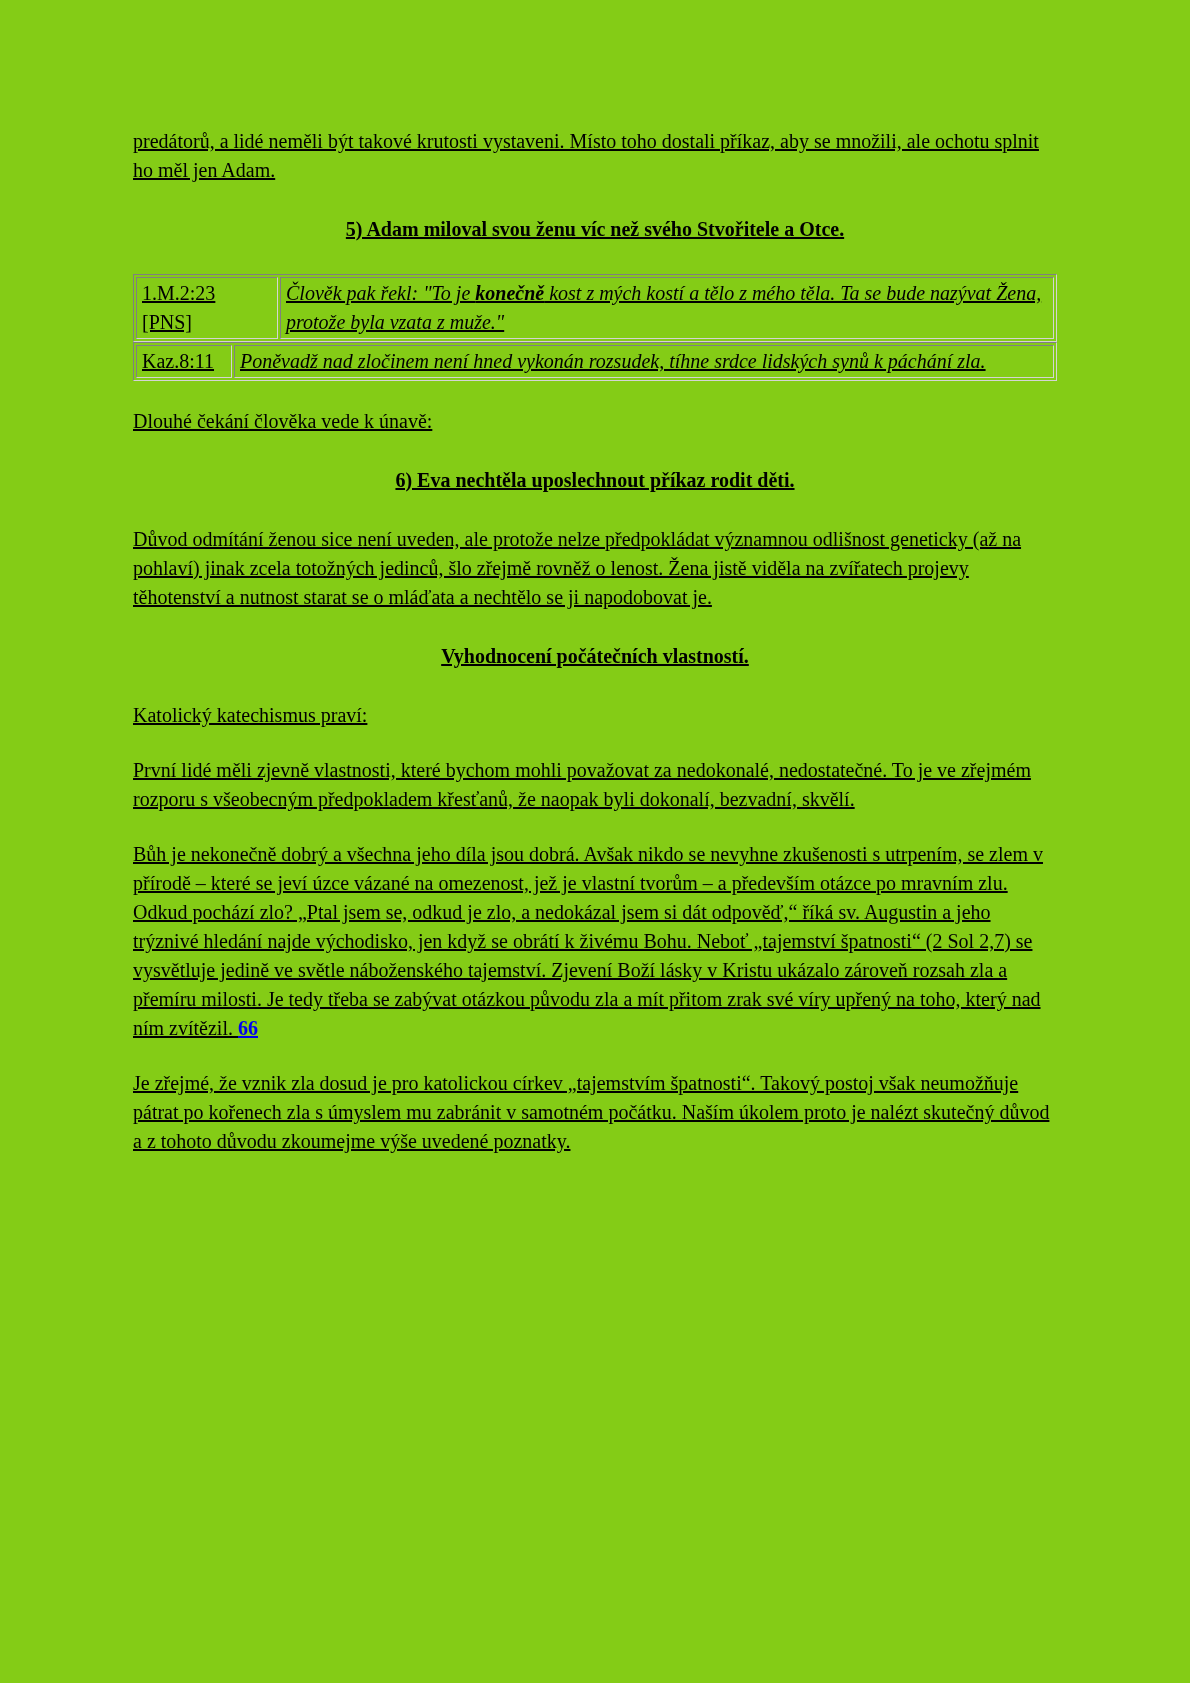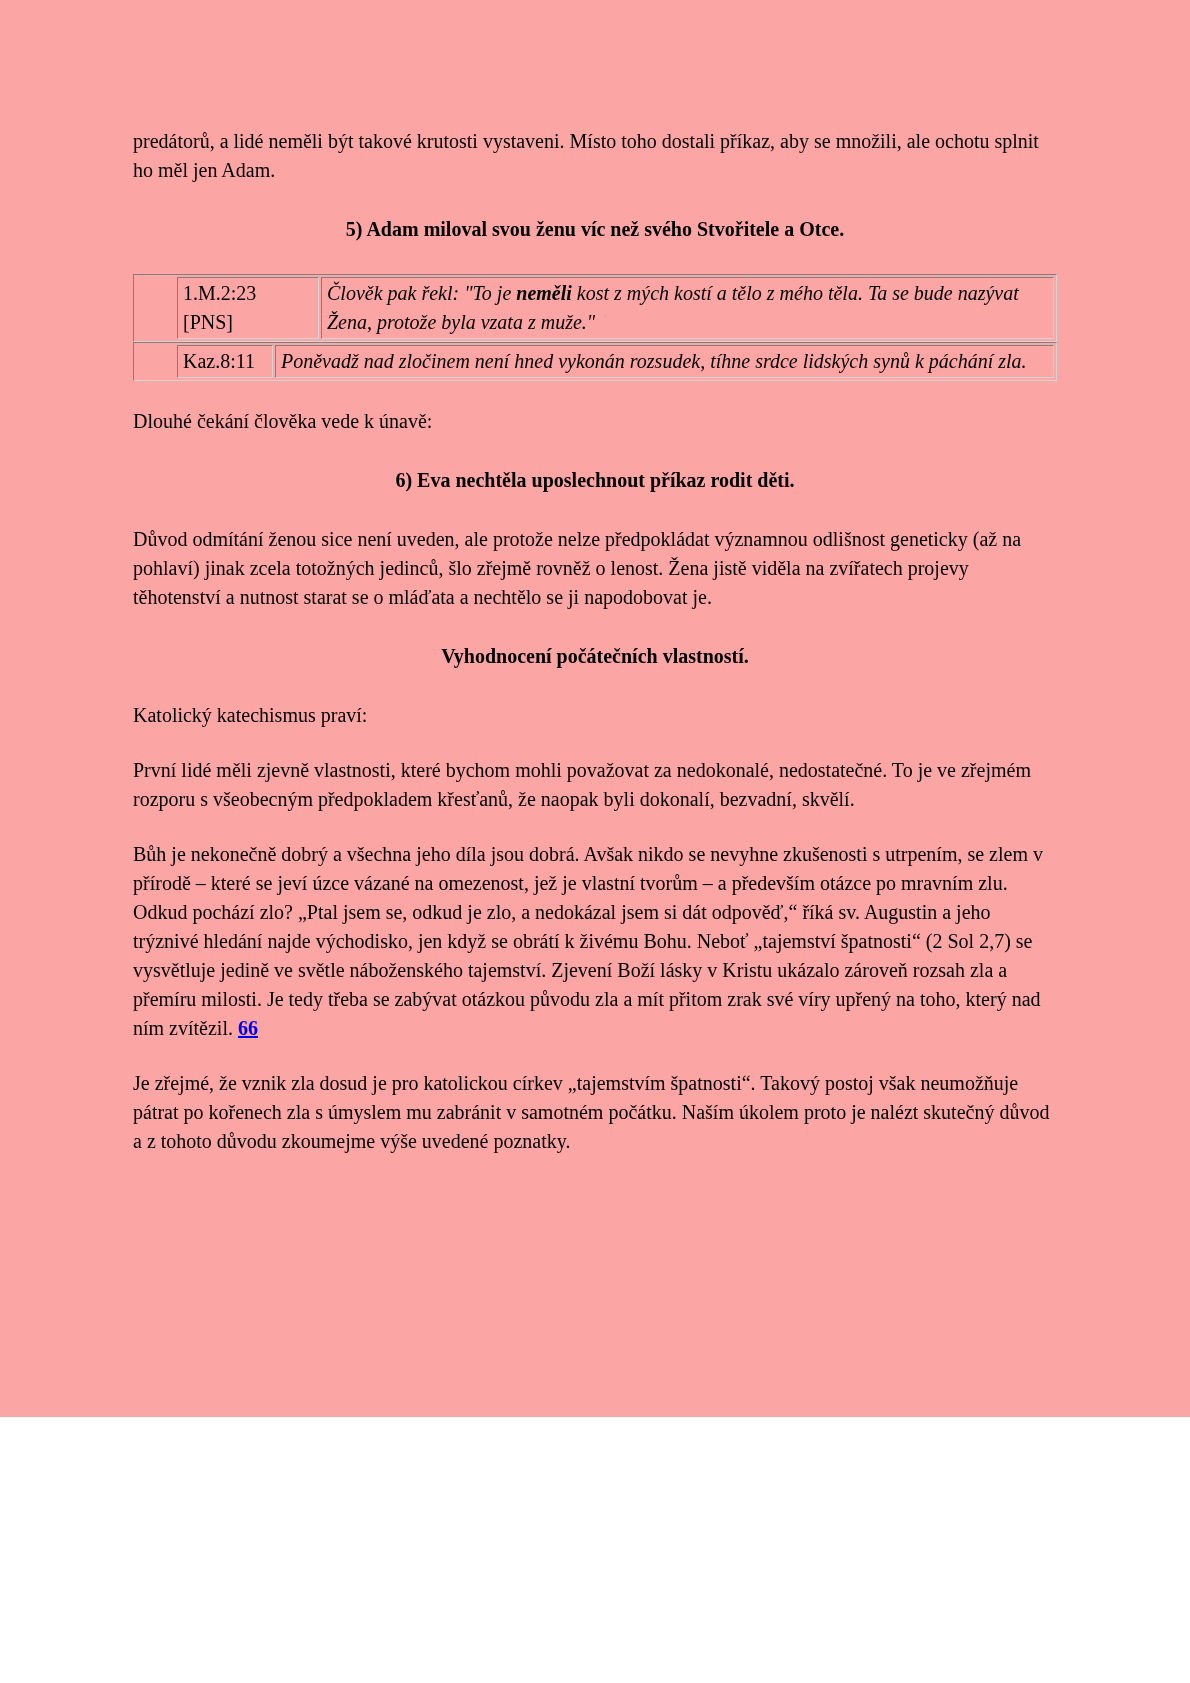--- a/index.html
+++ b/index.html
@@ -3,48 +3,48 @@
 <meta charset="utf-8">
 <style>
   html, body {
     margin: 0;
     padding: 0;
     background: #ffffff;
   }
   .page {
     box-sizing: border-box;
     width: 1190px;
-    height: 1417px;
+    height: 1683px;
     padding: 127px 133px 40px 133px;
-    background: #fca5a5;
+    background: #84cc16;
     color: #000000;
     font-family: "Liberation Serif", "DejaVu Serif", serif;
     font-size: 20px;
     line-height: 29px;
     overflow: hidden;
+    text-decoration: underline;
   }
   .para {
     margin: 26px 0;
     text-align: left;
   }
   .para:first-child { margin-top: 0; }
   .heading {
     margin: 30px 0;
     font-weight: bold;
     text-align: center;
   }
   table.scripture {
     margin: 0;
     border-collapse: separate;
     border-spacing: 2px;
     border-width: 1px;
     border-style: solid;
     border-color: #808080 #d4d4d4 #d4d4d4 #808080;
     width: 100%;
-    padding-left: 41px;
   }
   table.scripture.autofit {
     width: auto;
   }
   table.scripture td {
     border-width: 1px;
     border-style: solid;
     border-color: #808080 #d4d4d4 #d4d4d4 #808080;
     padding: 1px 5px;
     vertical-align: middle;
@@ -77,21 +77,21 @@
 
 
   <table class="scripture">
     <tbody>
         <tr>
       <td class="ref-cell ref-w1">
         <span>1.M.2:23</span><br>
         <span>[PNS]</span>
       </td>
       <td class="verse-cell">
-        <span>Člověk pak řekl: "To je </span><b>neměli</b><span> kost z mých kostí a tělo z mého těla. Ta se bude nazývat Žena, protože byla vzata z muže."</span>
+        <span>Člověk pak řekl: "To je </span><b>konečně</b><span> kost z mých kostí a tělo z mého těla. Ta se bude nazývat Žena, protože byla vzata z muže."</span>
       </td>
     </tr>
   </tbody>
     </table>
 
 
   <table class="scripture">
     <tbody>
         <tr>
       <td class="ref-cell ref-w2">Kaz.8:11</td>

